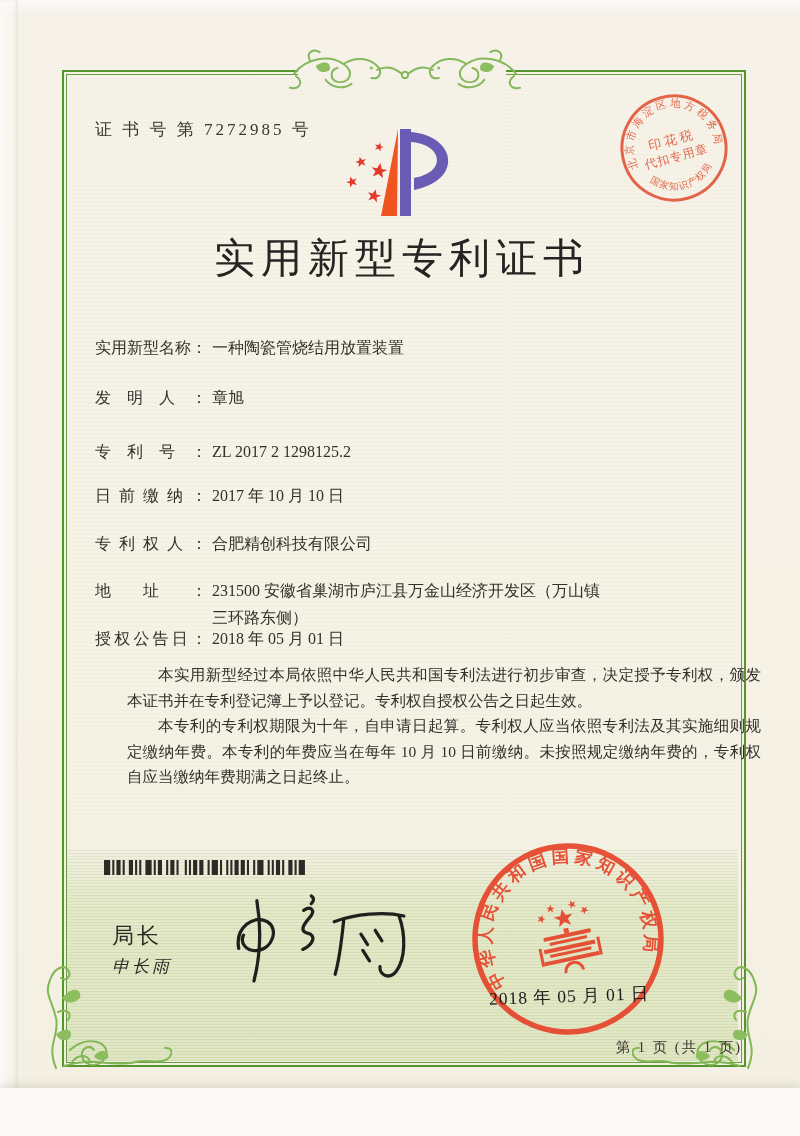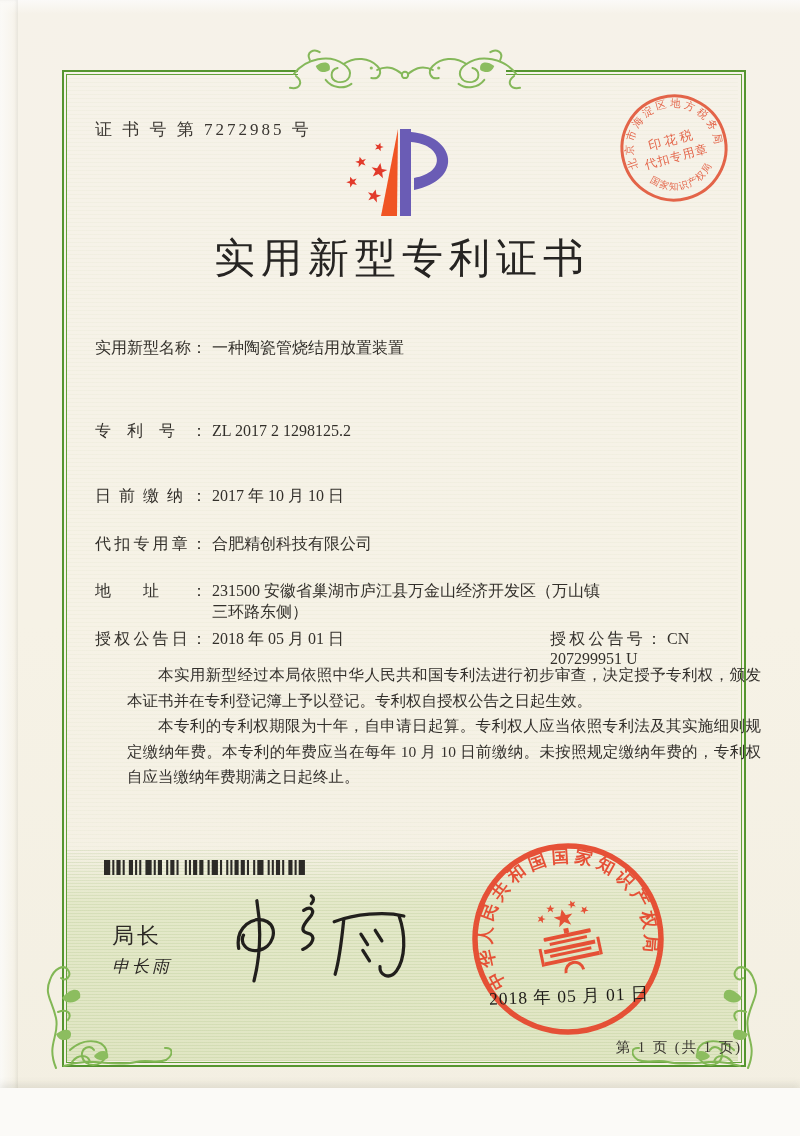--- a/index.html
+++ b/index.html
@@ -30,21 +30,21 @@
   .title{position:absolute;left:62px;top:231px;width:680px;text-align:center;
          font-size:41px;font-weight:normal;letter-spacing:6px;color:#262422;}
   
   .seal-tax{position:absolute;left:612px;top:86px;width:124px;height:124px;transform:rotate(-15deg);opacity:0.92;}
   .seal-cnipa{position:absolute;left:462px;top:832px;width:212px;height:214px;transform:rotate(-12deg);opacity:0.95;}
   .seal-date{position:absolute;left:489px;top:984px;font-size:17.5px;letter-spacing:1px;color:#1d1b18;transform:rotate(-2deg);}
   
   .row{position:absolute;left:95px;width:640px;font-size:16px;color:#33302b;}
   .lbl{display:inline-block;width:112px;text-align:justify;text-align-last:justify;}
   .val{margin-left:5px;}
-  .addr2{margin-left:117px;}
+  .addr2{margin-left:117px;margin-top:6px;}
   .grant-no{position:absolute;left:455px;top:0;}
   
   .paras{position:absolute;left:94px;top:662px;width:634px;font-size:15.5px;line-height:25.5px;
          text-align:justify;color:#33302c;margin-left:33px;}
   .paras p{margin:0;text-indent:2em;}
   
   .barcode{position:absolute;left:104px;top:860px;width:203px;height:15px;}
   .barcode svg{width:100%;height:100%;}
   
   .signer-title{position:absolute;left:112px;top:921px;font-size:22px;letter-spacing:3px;color:#2d2a26;}
@@ -151,38 +151,38 @@
     <text class="seal-text" fill="#e2593c" font-size="9.5" letter-spacing="1">
       <textPath href="#taxBot" startOffset="50%" text-anchor="middle">国家知识产权局</textPath>
     </text>
     <text class="seal-text" x="62" y="58" text-anchor="middle" fill="#e2593c" font-size="13" letter-spacing="3">印花税</text>
     <text class="seal-text" x="62" y="75" text-anchor="middle" fill="#e2593c" font-size="12" letter-spacing="1">代扣专用章</text>
   </svg>
 
   <div class="row" style="top:338px">
     <span class="lbl">实用新型名称：</span><span class="val">一种陶瓷管烧结用放置装置</span>
   </div>
-  <div class="row" style="top:421px">
+  <div class="row" style="top:388px">
+    <span class="lbl">发明人：</span><span class="val">章旭</span>
+  </div>
+  <div class="row" style="top:442px">
     <span class="lbl">专利号：</span><span class="val">ZL 2017 2 1298125.2</span>
   </div>
   <div class="row" style="top:486px">
     <span class="lbl">日前缴纳：</span><span class="val">2017 年 10 月 10 日</span>
   </div>
   <div class="row" style="top:534px">
-    <span class="lbl">代扣专用章：</span><span class="val">合肥精创科技有限公司</span>
+    <span class="lbl">专利权人：</span><span class="val">合肥精创科技有限公司</span>
   </div>
   <div class="row" style="top:581px">
     <span class="lbl">地址：</span><span class="val">231500 安徽省巢湖市庐江县万金山经济开发区（万山镇</span>
     <div class="addr2">三环路东侧）</div>
   </div>
   <div class="row" style="top:629px">
     <span class="lbl">授权公告日：</span><span class="val">2018 年 05 月 01 日</span>
-    <span class="grant-no">
-      <span class="lbl">授权公告号：</span><span class="val">CN 207299951 U</span>
-    </span>
   </div>
 
   <div class="paras">
     <p>本实用新型经过本局依照中华人民共和国专利法进行初步审查，决定授予专利权，颁发本证书并在专利登记簿上予以登记。专利权自授权公告之日起生效。</p>
     <p>本专利的专利权期限为十年，自申请日起算。专利权人应当依照专利法及其实施细则规定缴纳年费。本专利的年费应当在每年 10 月 10 日前缴纳。未按照规定缴纳年费的，专利权自应当缴纳年费期满之日起终止。</p>
   </div>
 
   <div class="barcode">
     <svg id="bc" viewBox="0 0 98 16" preserveAspectRatio="none">
         <rect x="0" y="0" width="3" height="16" fill="#2c2a27"></rect>

